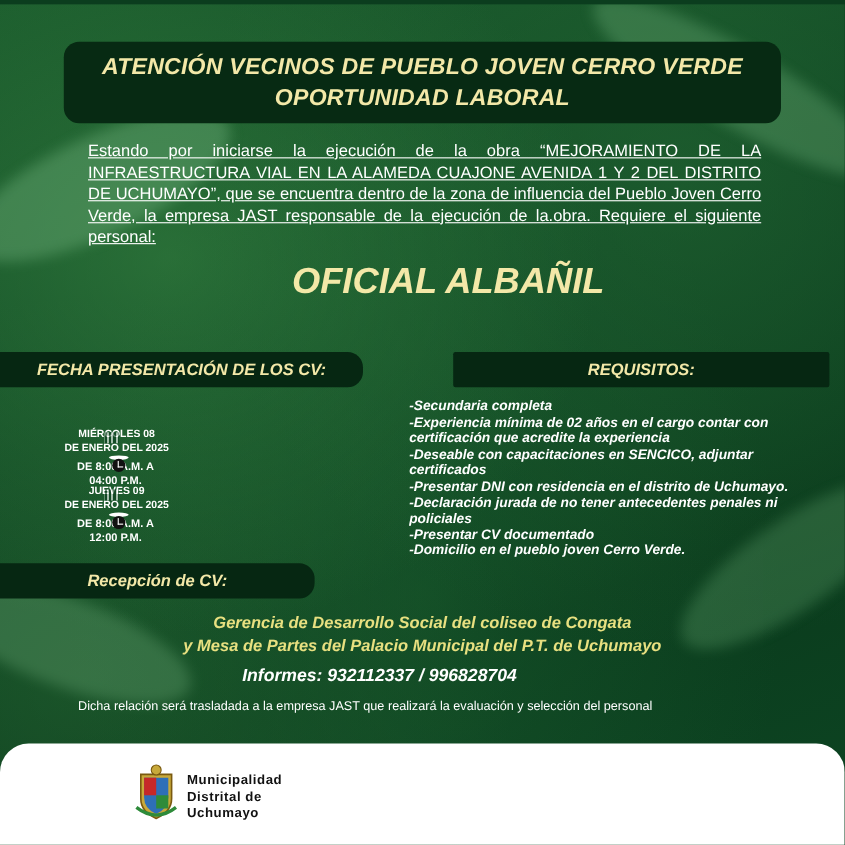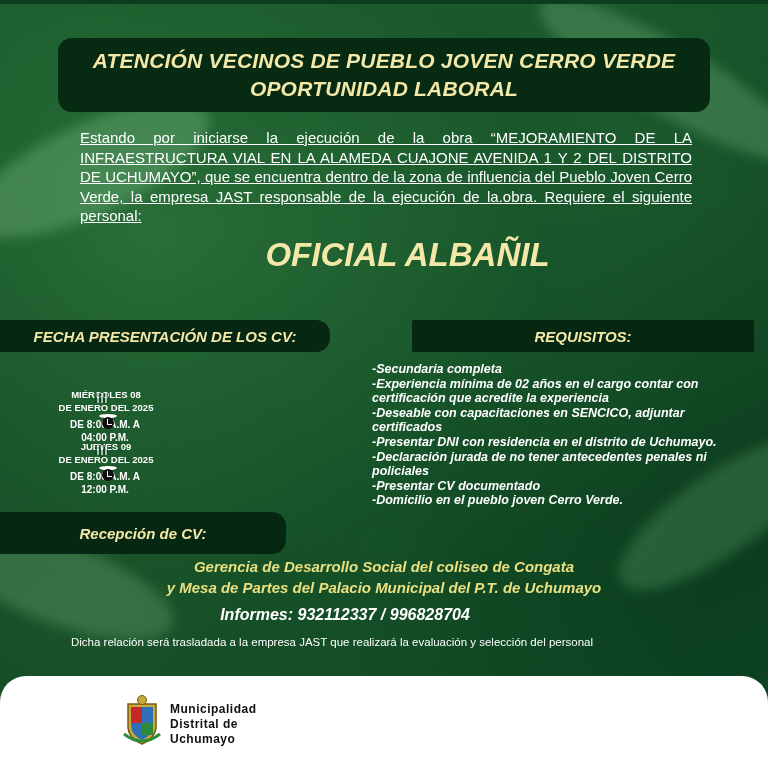--- a/index.html
+++ b/index.html
@@ -38,21 +38,21 @@
     color: #f3e8a8; font-weight: bold; font-style: italic; font-size: 33px; padding-left: 47px;
   }
   .pill {
     position: absolute; background: #062712; color: #f3e8a8;
     font-weight: bold; font-style: italic; font-size: 15px;
     display: flex; align-items: center; justify-content: center;
     border-radius: 0 14px 14px 0;
   }
   .pill-left { left: 0; top: 316px; width: 330px; height: 32px; }
   .pill-right { left: 372px; top: 316px; width: 342px; height: 32px; border-radius: 2px; margin-left: 40px; }
-  .pill-recv { left: 0; top: 508px; width: 286px; height: 42px; }
+  .pill-recv { left: 0; top: 508px; width: 286px; height: 32px; }
   .schedule-row { position: absolute; left: 36px; height: 36px; display: flex; align-items: center; flex-direction: column; }
   .cal-icon { width: 17px; height: 17px; background: #ffffff; border-radius: 2px; position: relative; }
   .cal-icon::before {
     content: ""; position: absolute; left: 2px; top: 5px; width: 13px; height: 10px;
     background: repeating-linear-gradient(90deg, #0b3d1e 0 2px, #ffffff 2px 4px);
     opacity: 0.6;
   }
   .date-text {
     color: #ffffff; font-weight: bold; font-size: 9.5px; text-align: center;
     line-height: 13px; width: 120px; margin-left: 10px;

